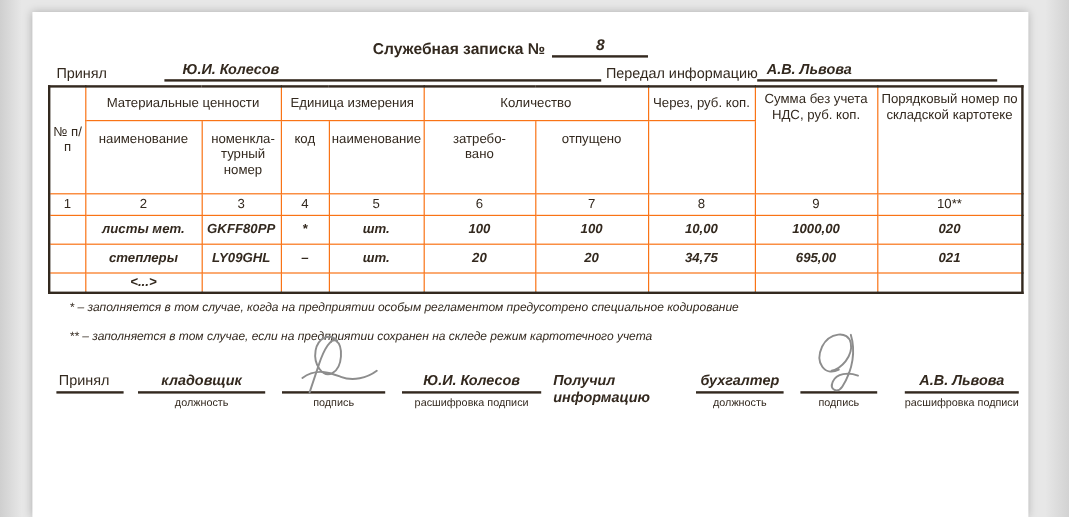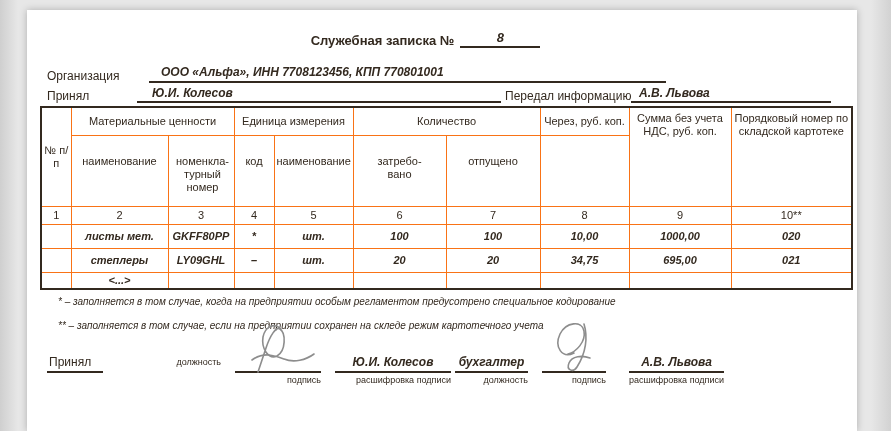--- a/index.html
+++ b/index.html
@@ -25,54 +25,50 @@
   .field-row{display:flex;align-items:flex-end;margin-top:9px;font-size:12px;height:18px;}
   .f-label{width:83px;padding-left:7px;white-space:nowrap;}
   .via-line{width:647px;border-bottom:2px solid #33291f;text-align:center;padding-bottom:1px;}
   .line1{width:349px;margin-left:7px;border-bottom:2px solid #33291f;padding:0 0 1px 15px;font-size:12px;}
   .f-label2{margin-left:4px;width:126px;white-space:nowrap;}
   .line2{width:192px;border-bottom:2px solid #33291f;padding:0 0 1px 8px;font-size:12px;}
   
   .main-table{margin-top:3px;width:811px;font-size:11px;border:2px solid #33291f;table-layout:fixed;}
   .main-table td{border:1px solid #f97316;text-align:center;vertical-align:middle;padding:1px 2px;line-height:13px;box-sizing:border-box;}
   .main-table tr.h1 td{height:28px;}
-  .main-table tr.h2 td{height:36px;vertical-align:top;padding-top:19px;}
+  .main-table tr.h2 td{height:36px;vertical-align:top;padding-top:9px;}
   .main-table td.vtop{vertical-align:top;padding-top:4px;}
   .main-table tr.nums td{height:18px;}
   .main-table tr.data td{height:24px;font-weight:bold;font-style:italic;}
   .main-table tr.last td{height:15px;}
   .clip{height:50px;overflow:hidden;}
   .wrap62{display:inline-block;width:64px;}
   .wrap58{display:inline-block;width:58px;}
   
   .footnote{font-size:10px;font-style:italic;padding-left:18px;margin-top:6px;}
   .footnote.second{margin-top:13px;}
   
   .sig-row{display:flex;align-items:flex-start;margin-top:24px;}
   .sig-block{display:flex;flex-direction:column;}
   .sig-value{height:16px;border-bottom:2px solid #33291f;text-align:center;font-size:12px;font-weight:bold;font-style:italic;position:relative;}
-  .sig-caption{font-size:9px;text-align:right;margin-top:2px;}
+  .sig-caption{font-size:9px;text-align:center;margin-top:2px;}
   .plain-label{font-size:12px;font-weight:normal;font-style:normal;text-align:left;padding-left:2px;}
   .no-line{border-bottom:none;}
   .sig-svg{position:absolute;bottom:-2px;left:50%;transform:translateX(-50%);overflow:visible;}
 </style>
 </head>
 <body>
 
 <div class="page">
 
   <div class="title-row">
     <span class="title-label">Служебная записка №</span>
     <span class="title-num bi">8</span>
   </div>
 
-  <div class="org-row">
-    <span class="org-label">Организация</span>
-    <span class="org-value bi">ООО «Альфа», ИНН 7708123456, КПП 770801001</span>
-  </div>
 
 
 
   <div class="field-row" style="margin-top:2px">
     <span class="f-label">Принял</span>
     <span class="line1 bi">Ю.И. Колесов</span>
     <span class="f-label2">Передал информацию</span>
     <span class="line2 bi">А.В. Львова</span>
   </div>
 
@@ -163,35 +159,40 @@
 
   <div class="footnote">* – заполняется в том случае, когда на предприятии особым регламентом предусотрено специальное кодирование</div>
   <div class="footnote second">** – заполняется в том случае, если на предприятии сохранен на скледе режим картотечного учета</div>
 
   <div class="sig-row">
     <div class="sig-block" style="width:56px;margin-left:7px">
       <div class="sig-value plain-label">Принял</div>
       <div class="sig-caption"></div>
     </div>
     <div class="sig-block" style="width:106px;margin-left:12px">
+      <div class="sig-value">кладовщик</div>
       <div class="sig-caption">должность</div>
     </div>
     <div class="sig-block" style="width:86px;margin-left:14px">
       <div class="sig-value">
         <svg class="sig-svg" width="84" height="52" viewBox="0 0 84 52">
           <path d="M45,8 C38,1 29,6 27,16 C25,28 33,39 41,35 C50,30 50,12 44,8 C40,5 34,15 30,27 L22,51" fill="none" stroke="#8d8d8d" stroke-width="1.6" stroke-linecap="round"></path>
           <path d="M16,39 C28,30 40,35 48,38 C58,42 70,39 78,33" fill="none" stroke="#8d8d8d" stroke-width="1.6" stroke-linecap="round"></path>
         </svg>
       </div>
       <div class="sig-caption">подпись</div>
     </div>
     <div class="sig-block" style="width:116px;margin-left:14px">
       <div class="sig-value">Ю.И. Колесов</div>
       <div class="sig-caption">расшифровка подписи</div>
     </div>
+    <div class="sig-block" style="width:115px;margin-left:10px">
+      <div class="sig-value no-line" style="text-align:left">Получил информацию</div>
+      <div class="sig-caption"></div>
+    </div>
     <div class="sig-block" style="width:73px;margin-left:4px">
       <div class="sig-value">бухгалтер</div>
       <div class="sig-caption">должность</div>
     </div>
     <div class="sig-block" style="width:64px;margin-left:14px">
       <div class="sig-value">
         <svg class="sig-svg" width="60" height="56" viewBox="0 0 60 56">
           <path d="M30,36 C18,42 10,30 16,17 C22,5 38,3 40,14 C42,25 32,35 24,37" fill="none" stroke="#8d8d8d" stroke-width="1.6" stroke-linecap="round"></path>
           <path d="M40,7 C44,20 42,36 33,50 C29,56 22,53 25,46 C28,39 38,38 46,41" fill="none" stroke="#8d8d8d" stroke-width="1.6" stroke-linecap="round"></path>
         </svg>

